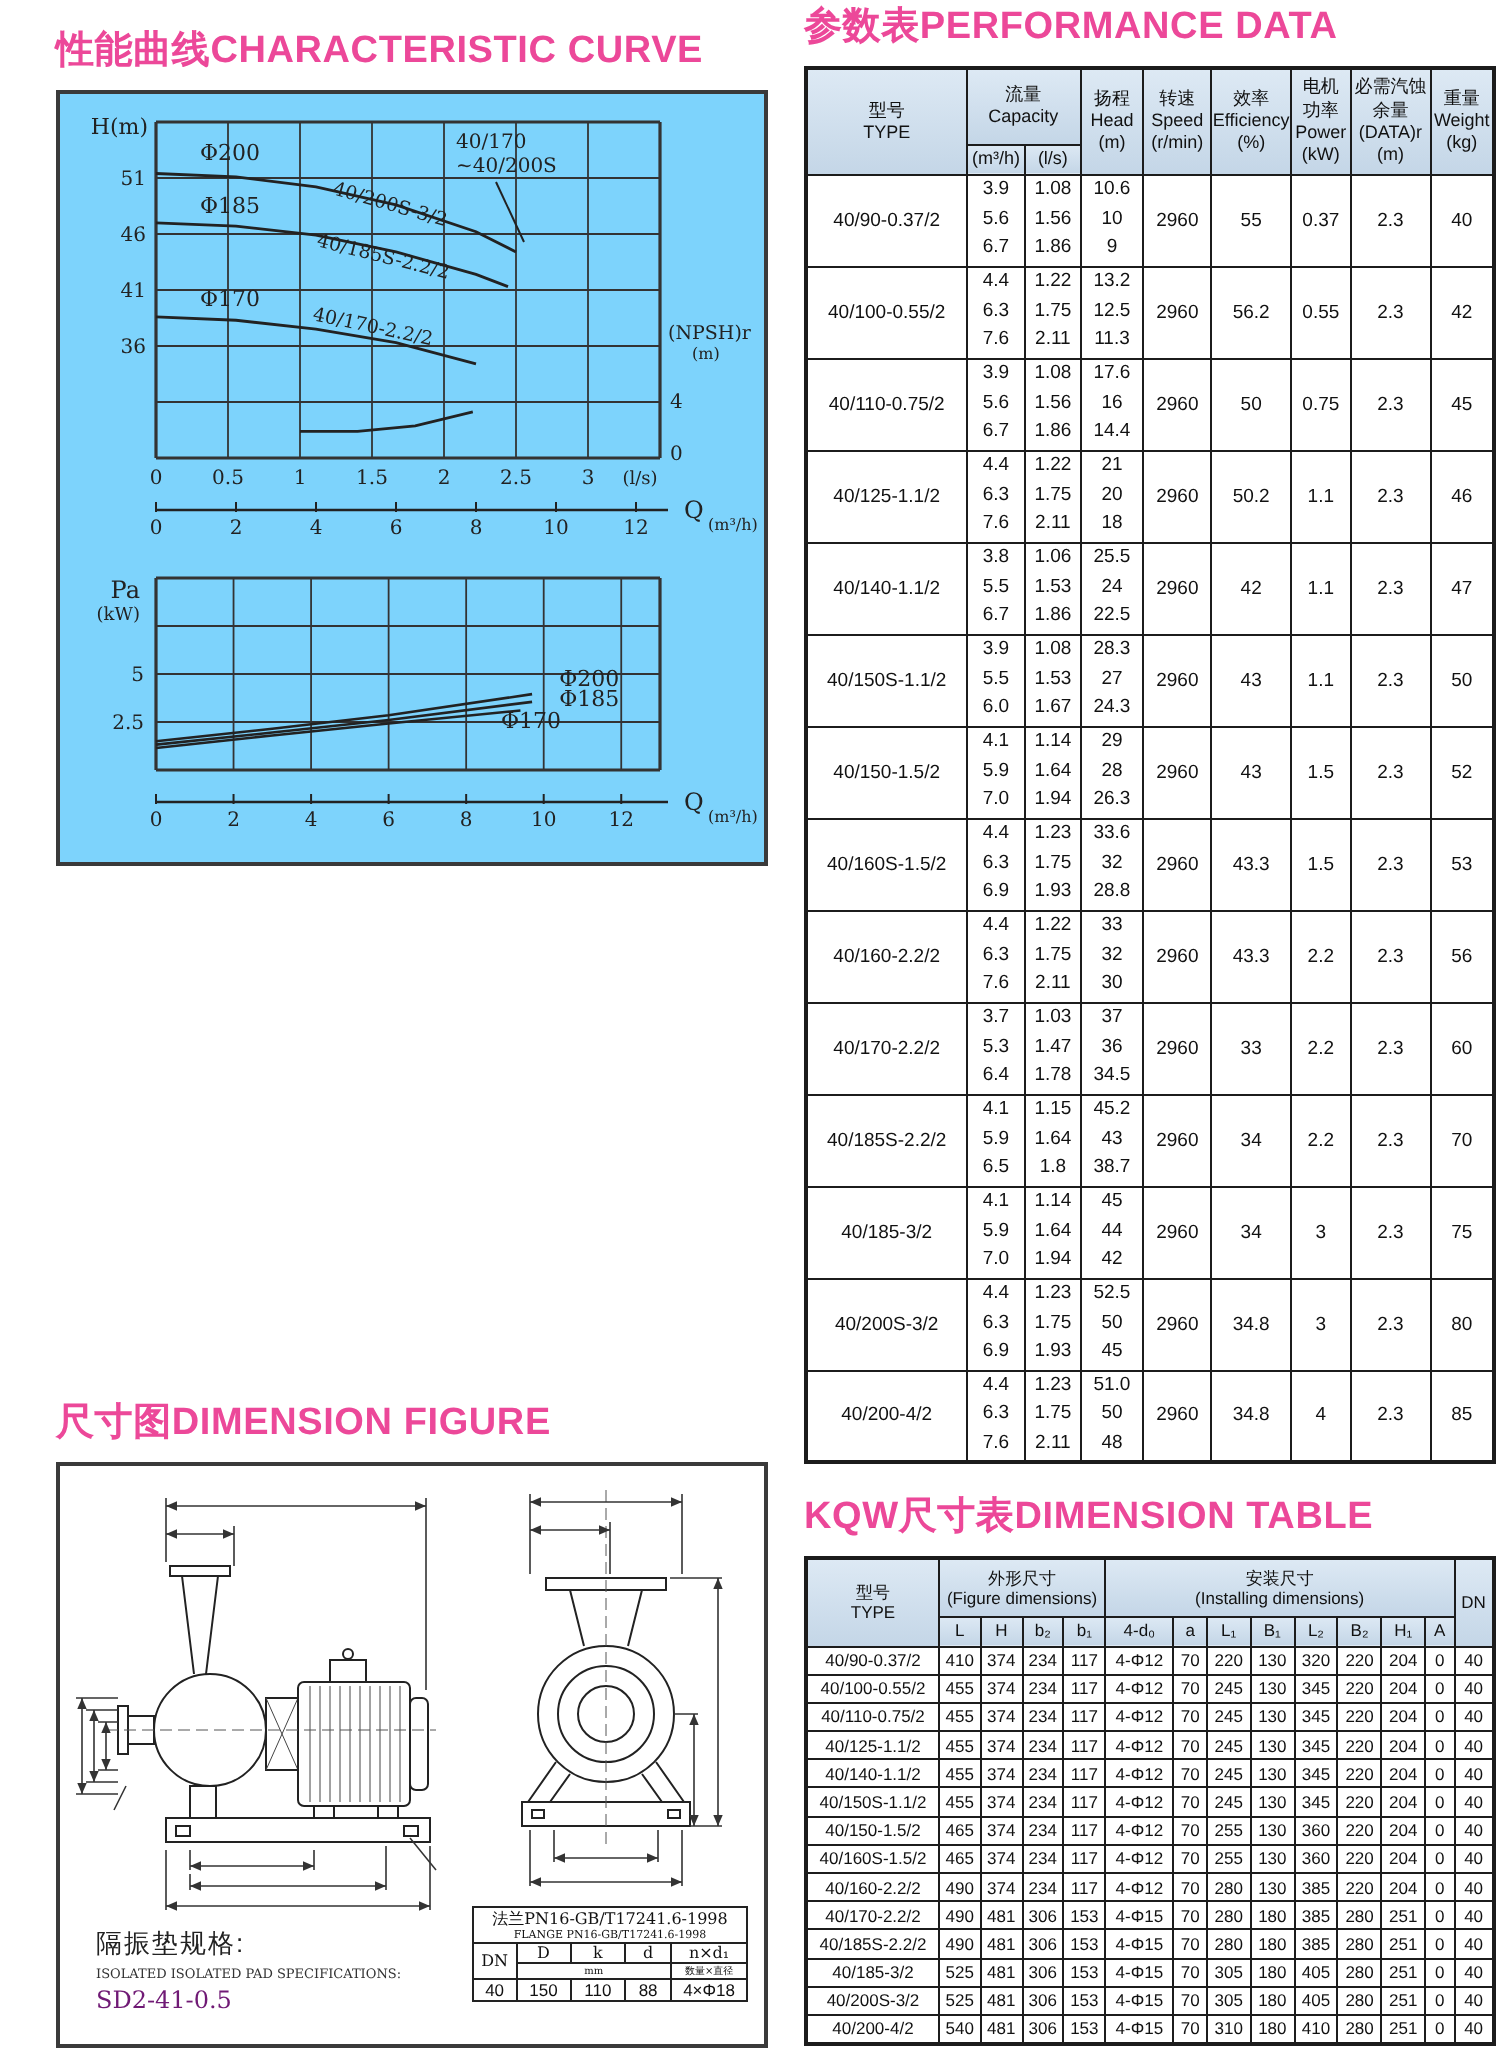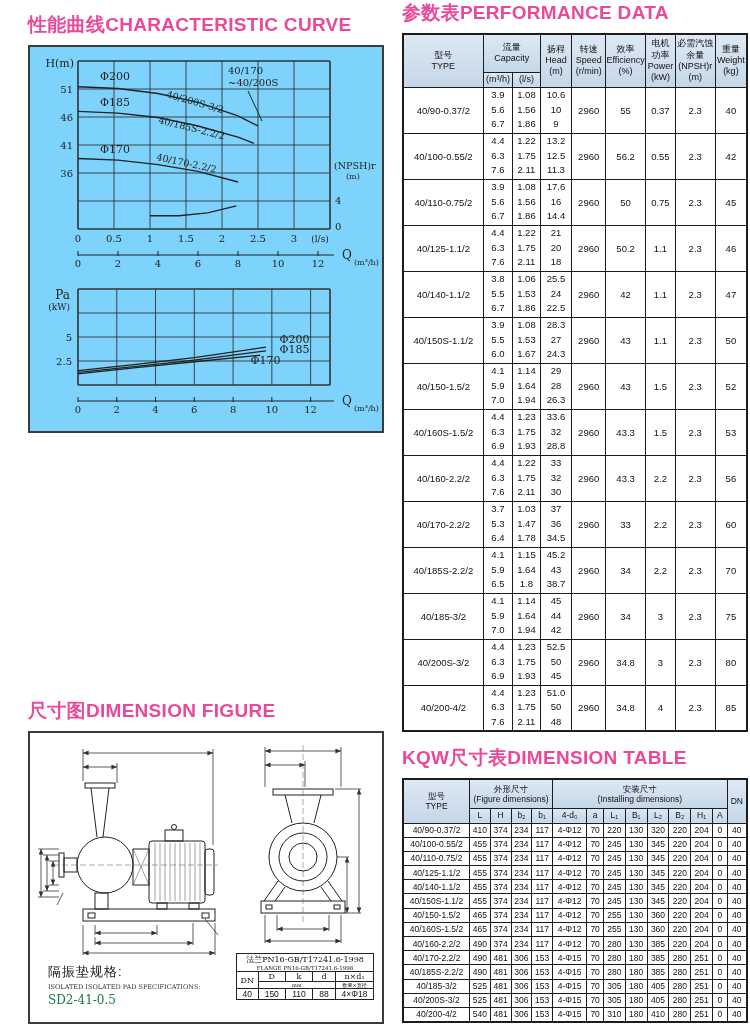--- a/index.html
+++ b/index.html
@@ -26,21 +26,21 @@
   .perf thead tr.r2{height:15px;}
   .kqw th{font-size:8.5px;line-height:1.2;}
   .kqw td{font-size:8.5px;}
   .kqw tbody tr{height:14.2px;}
   .kqw thead tr.r1{height:29px;}
   .kqw thead tr.r2{height:15px;}
   
   .vib{position:absolute;left:18px;top:230px;}
   .vib .cn{font-size:13px;letter-spacing:1px;color:#222;}
   .vib .en{font-size:6.5px;font-family:"DejaVu Serif",serif;color:#333;margin-top:2px;}
-  .vib .val{font-size:12px;font-family:"DejaVu Serif",serif;color:#15803d;margin-top:2px;}
+  .vib .val{font-size:12px;font-family:"DejaVu Serif",serif;color:#701a75;margin-top:2px;}
   table.flange{border-collapse:collapse;position:absolute;right:8px;top:220px;width:138px;border:1.5px solid #222;}
   table.flange th,table.flange td{border:1px solid #222;text-align:center;padding:0;font-weight:normal;}
   table.flange .t1{font-size:8px;font-family:"DejaVu Serif",serif;}
   table.flange .t2{font-size:5.5px;font-family:"DejaVu Serif",serif;}
   table.flange th{font-size:8px;font-family:"DejaVu Serif",serif;}
   table.flange td{font-size:8.5px;}
   table.flange .tiny{font-size:5px;}
   
   svg text{font-family:"DejaVu Serif","Liberation Serif",serif;fill:#222;}
   .dr{stroke:#222;stroke-width:1;fill:none;}
@@ -192,21 +192,21 @@
 (r/min)</th>
         <th rowspan="2">效率
 Efficiency
 (%)</th>
         <th rowspan="2">电机
 功率
 Power
 (kW)</th>
         <th rowspan="2">必需汽蚀
 余量
-(NPSH)r
+(DATA)r
 (m)</th>
         <th rowspan="2">重量
 Weight
 (kg)</th>
       </tr>
       <tr class="r2">
         <th>(m³/h)</th>
         <th>(l/s)</th>
       </tr>
     </thead>

